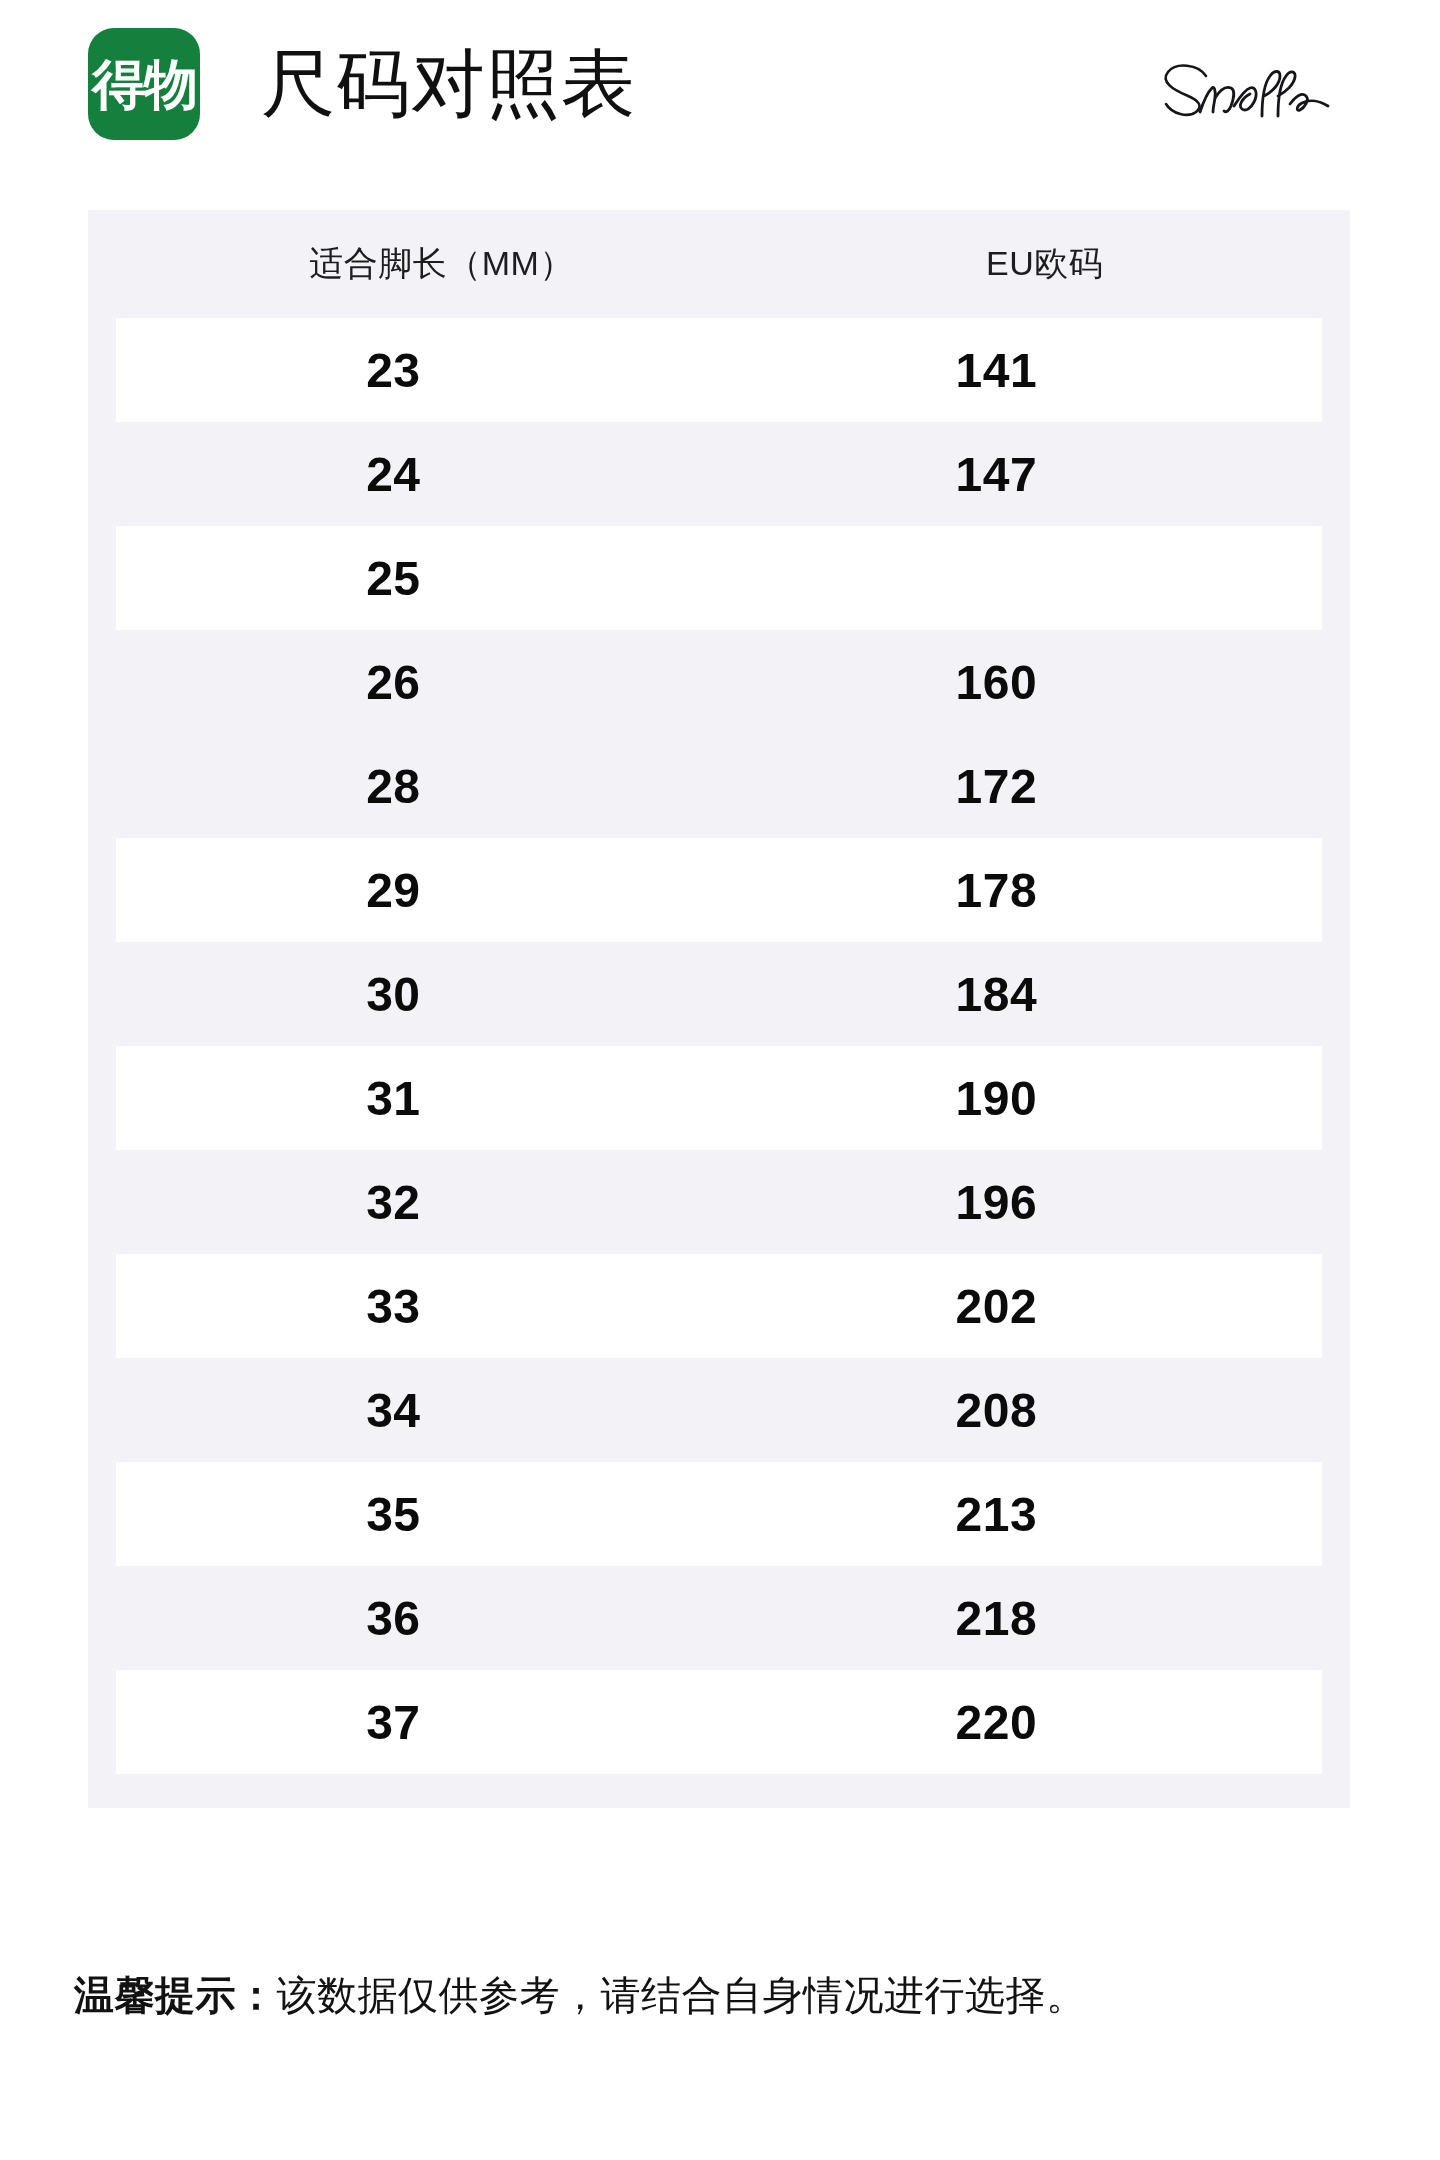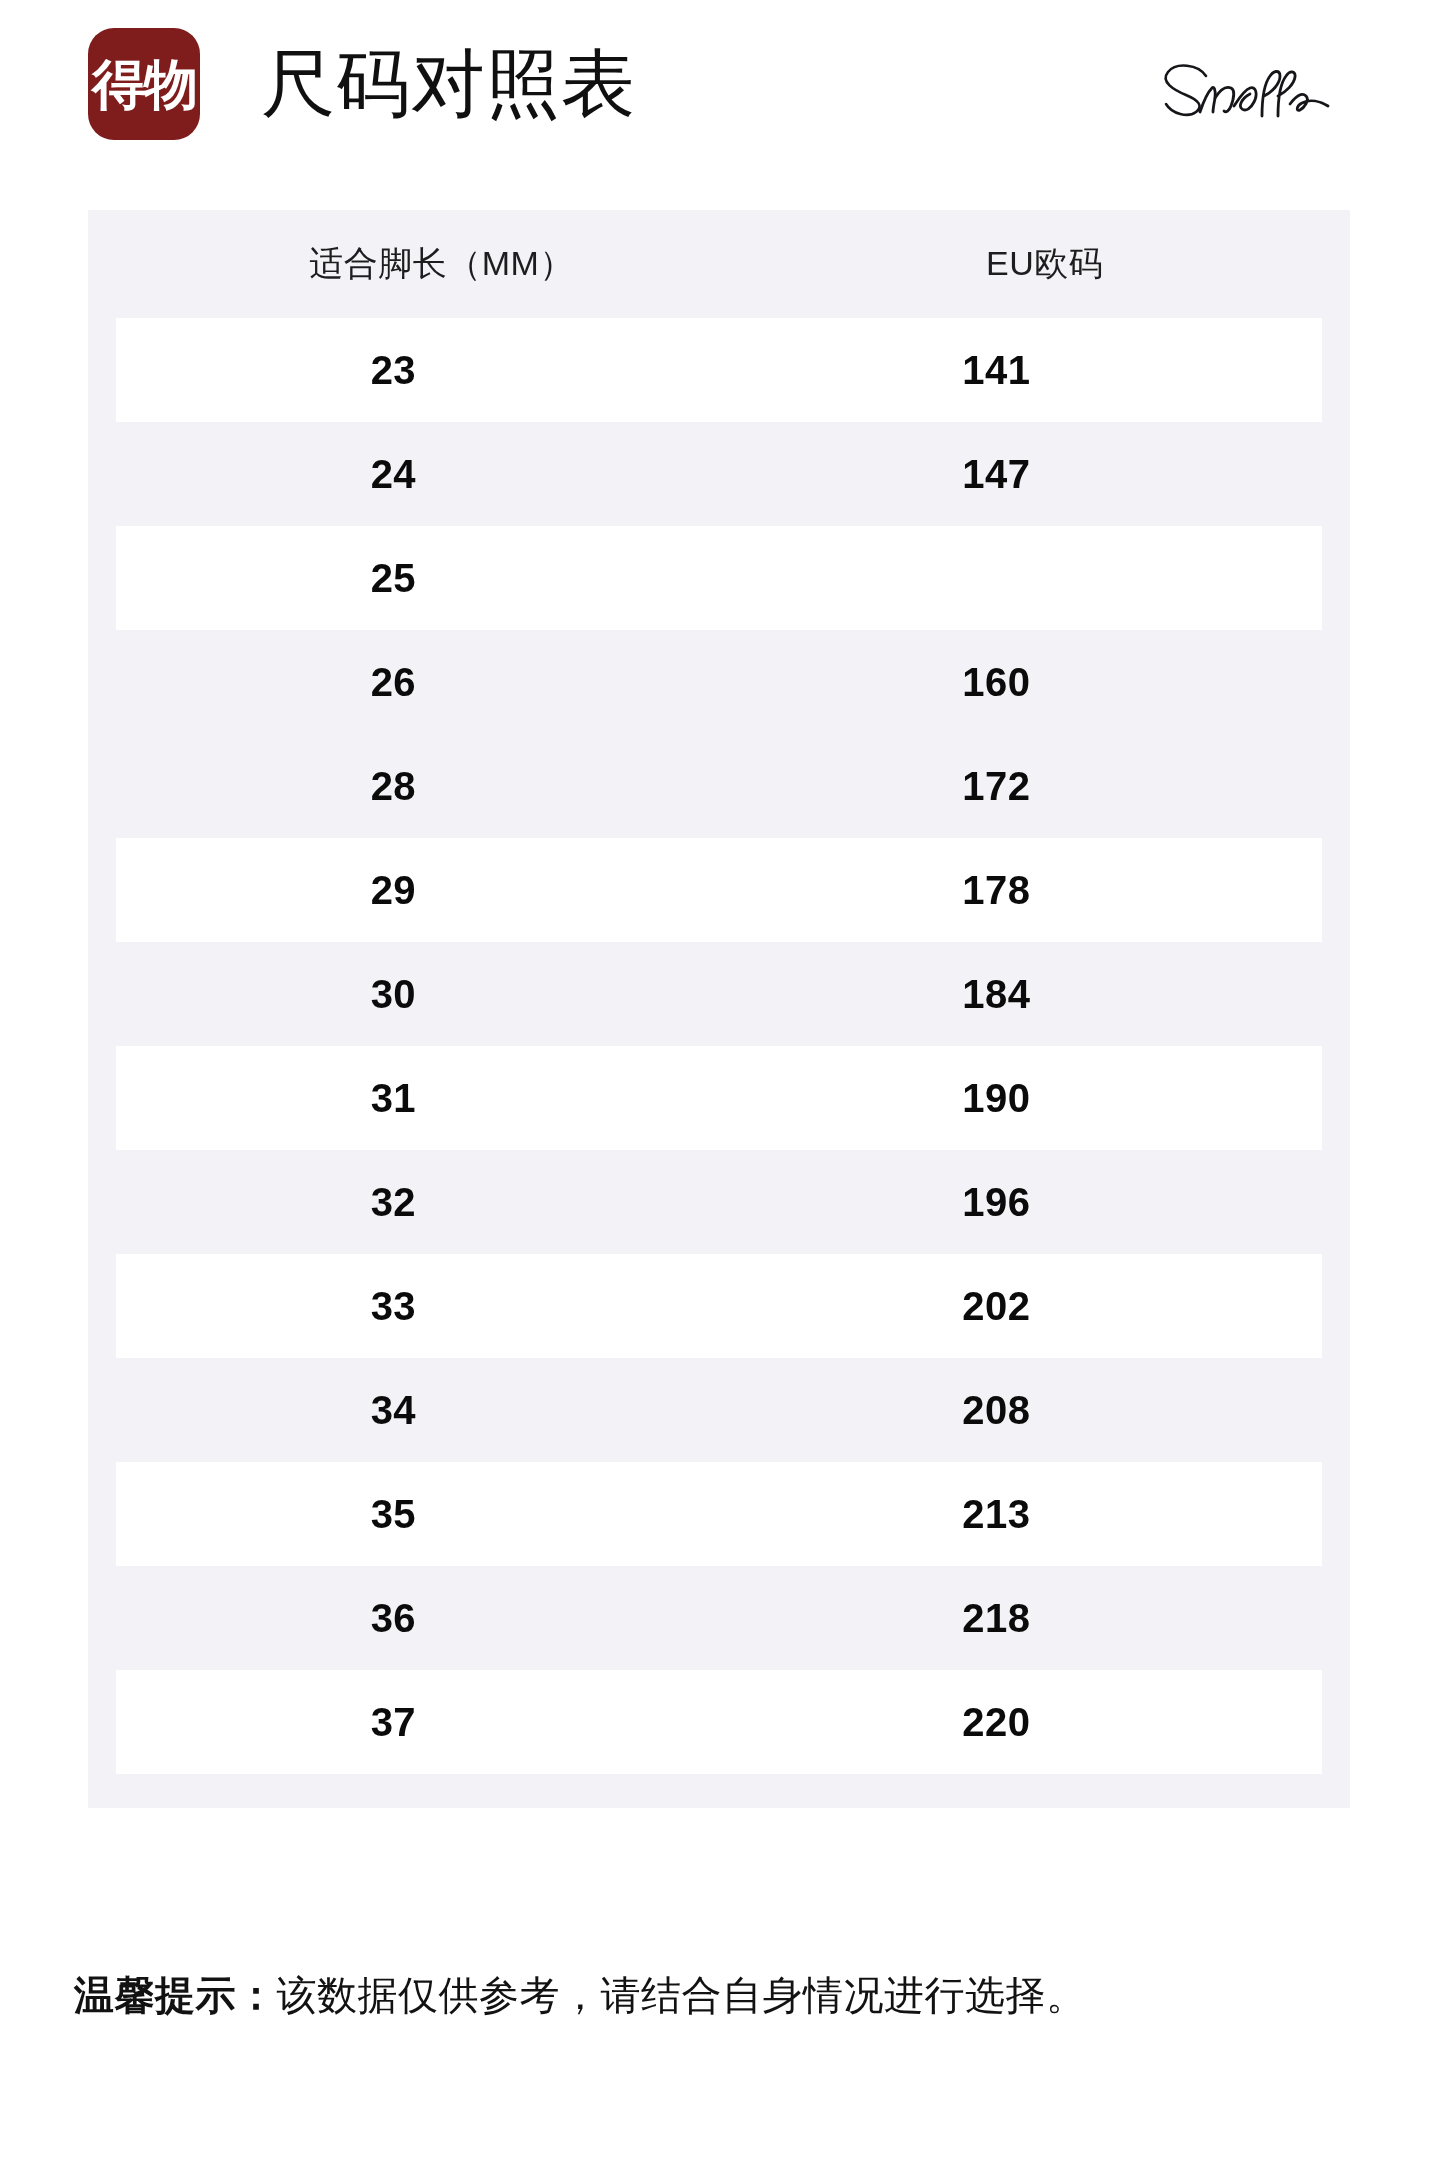--- a/index.html
+++ b/index.html
@@ -29,21 +29,21 @@
   }
   .brand-block {
     display: flex;
     align-items: center;
     gap: 22px;
   }
   .logo-badge {
     width: 112px;
     height: 112px;
     border-radius: 26px;
-    background: #7f1d1d;
+    background: #15803d;
     color: #ffffff;
     display: flex;
     align-items: center;
     justify-content: center;
     font-size: 54px;
     font-weight: 700;
     letter-spacing: -2px;
     line-height: 1;
     font-family: "Liberation Sans", "DejaVu Sans", sans-serif;
     flex: none;
@@ -95,21 +95,21 @@
   }
   .row.odd  { background: #ffffff; }
   .row.even { background: #f3f3f7; }
   .cell {
     box-sizing: border-box;
     text-align: center;
   }
   .col-eu   { width: 46%; }
   .col-foot { width: 54%; }
   .row .cell {
-    font-size: 40px;
+    font-size: 48px;
     font-weight: 700;
     color: #0b0b0b;
     letter-spacing: 0.5px;
   }
 
   
   .footer-note {
     position: absolute;
     left: 74px;
     top: 1968px;

